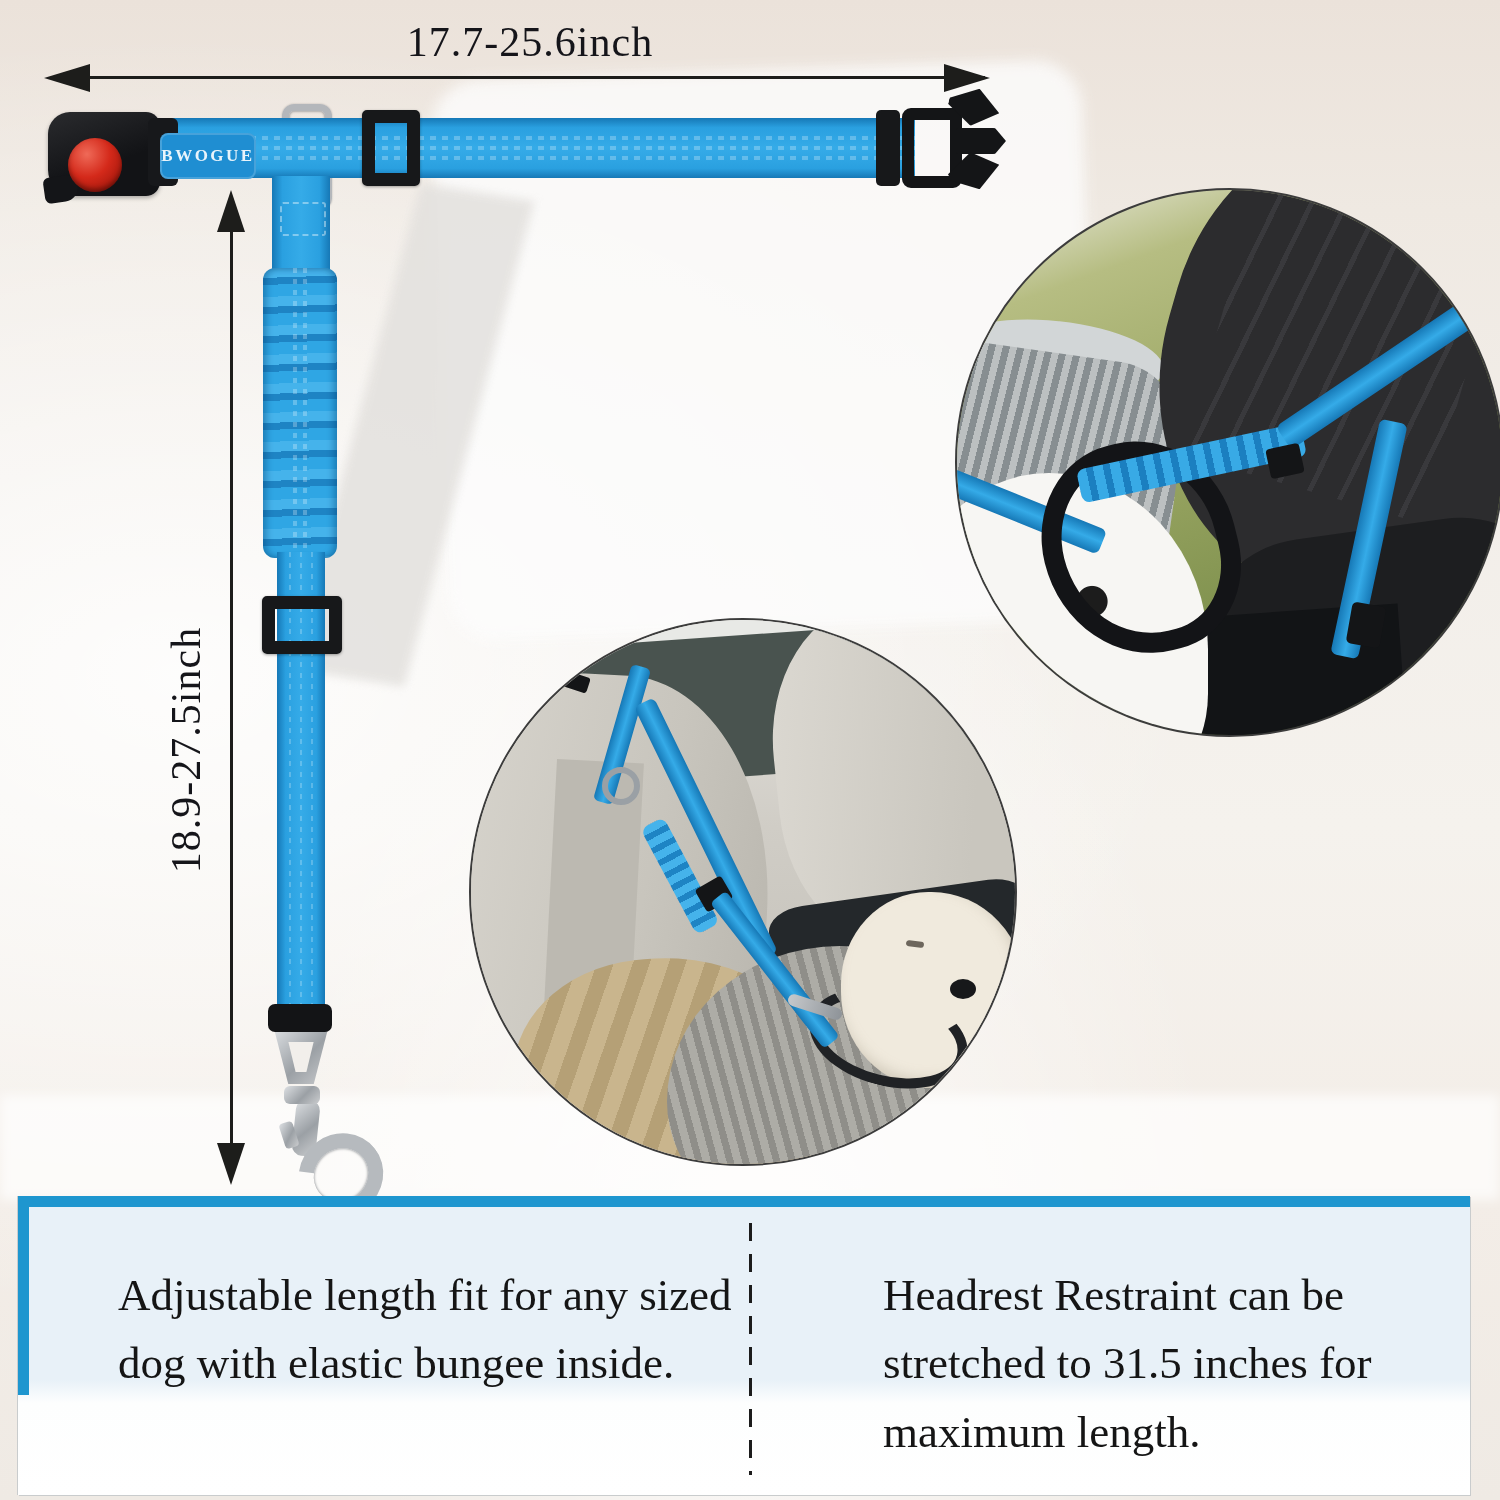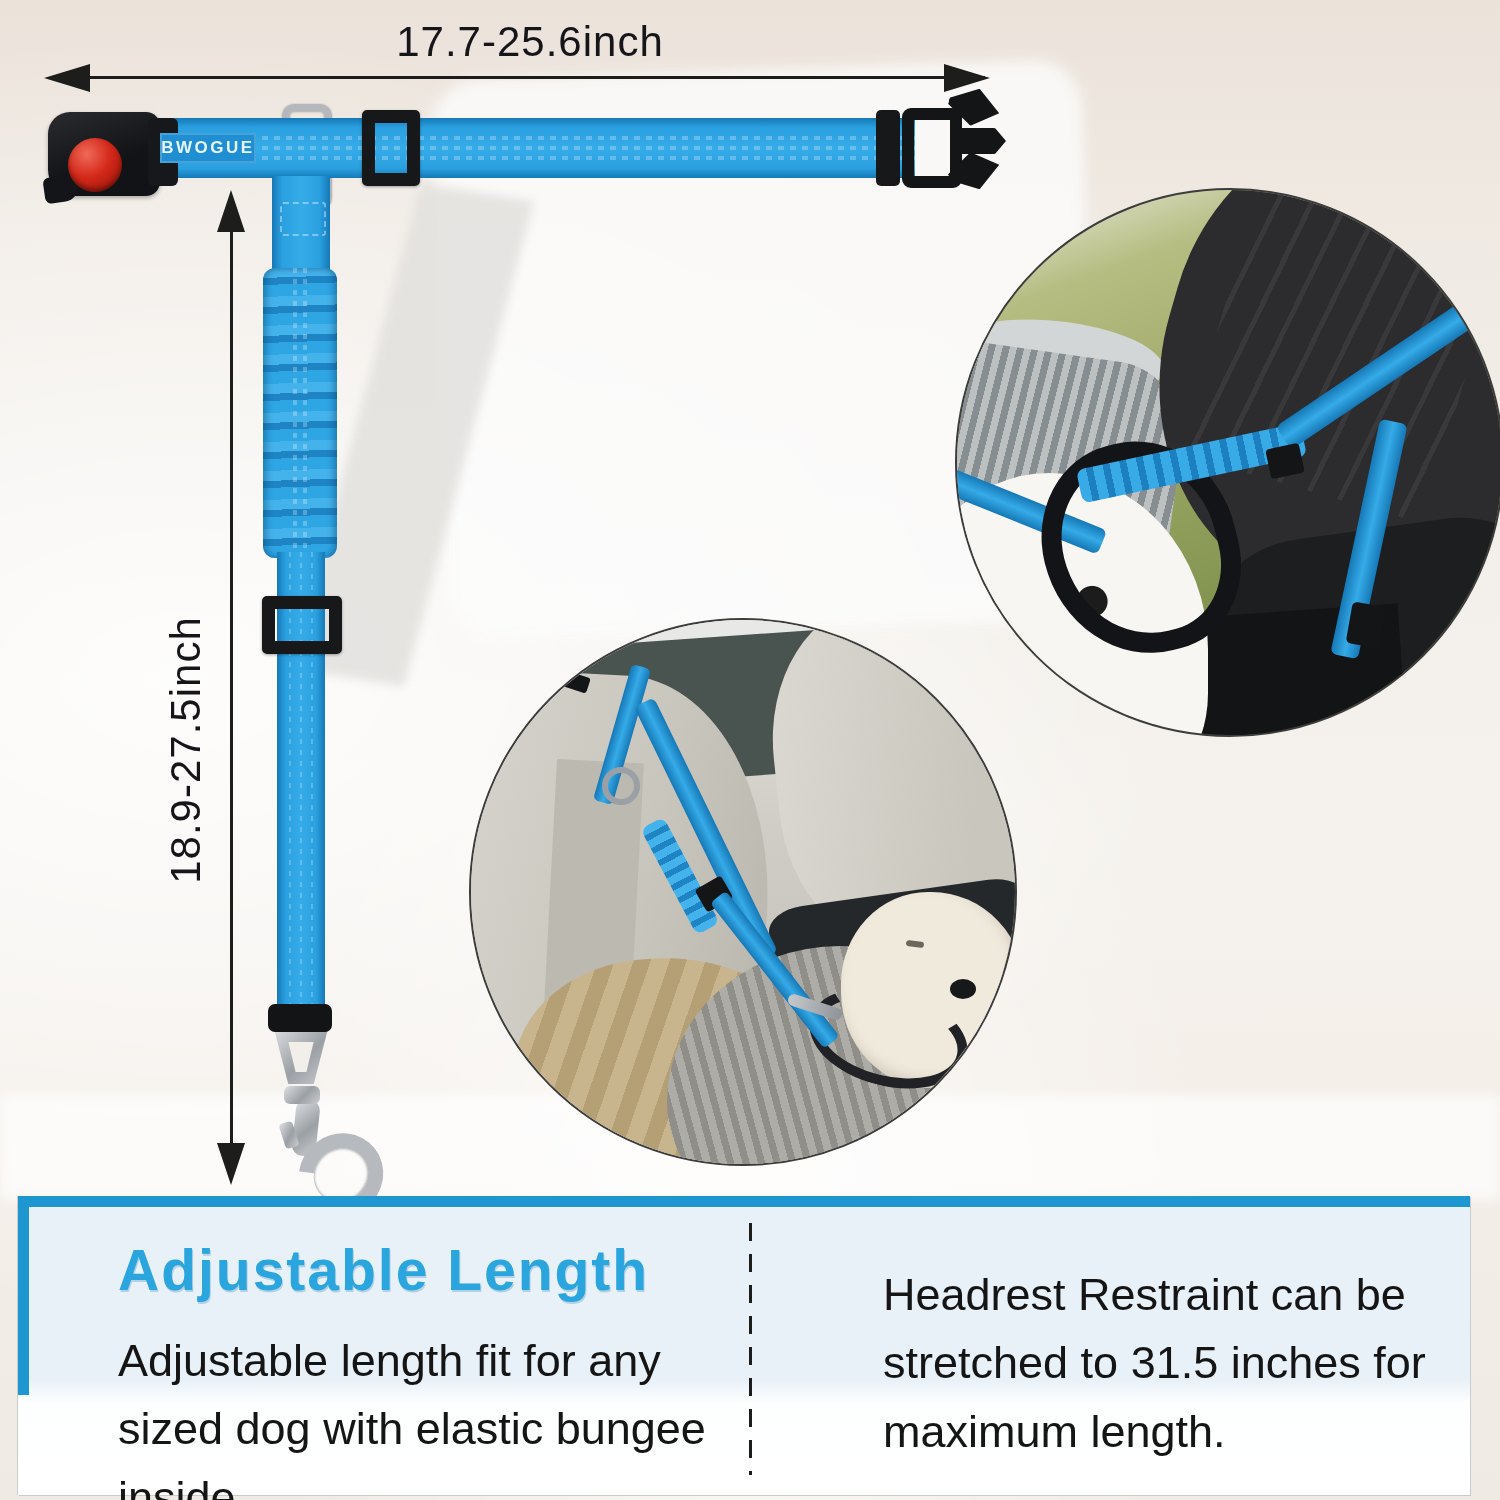--- a/index.html
+++ b/index.html
@@ -1,18 +1,18 @@
 <!DOCTYPE html>
 <html><head>
 <meta charset="utf-8">
 <style>
   html,body{margin:0;padding:0;background:#dcdcdc;}
   #stage{
     position:relative;width:1500px;height:1500px;overflow:hidden;
-    font-family:Liberation Sans, sans-serif;
+    font-family:Liberation Serif, serif;
     background:linear-gradient(180deg,#ebe2da 0%,#efe9e2 14%,#f2eee9 32%,#f5f2ed 55%,#f3ede7 80%,#efeae4 100%);
   }
   .abs{position:absolute;}
   
   .bg-glow{left:0;top:0;width:100%;height:100%;
     background:radial-gradient(ellipse at 12% 45%,rgba(255,255,255,.85) 0%,rgba(255,255,255,0) 55%),
                radial-gradient(ellipse at 50% 88%,rgba(255,255,255,.7) 0%,rgba(255,255,255,0) 45%);}
   .bg-window{left:440px;top:70px;width:650px;height:560px;background:rgba(253,253,252,.8);
     border-radius:48px;transform:rotate(-2deg);filter:blur(7px);}
   .bg-pillar{left:355px;top:185px;width:115px;height:500px;background:#e3e1de;
@@ -32,21 +32,21 @@
   
   .strap-h{left:130px;top:118px;width:785px;height:60px;z-index:5;border-radius:3px;
     background:linear-gradient(180deg,#1678b6 0%,#2aa0e0 16%,#35abe8 50%,#2aa0e0 84%,#1678b6 100%);}
   .strap-h .stitch{position:absolute;left:0;top:0;width:100%;height:100%;
     background:repeating-linear-gradient(90deg,rgba(255,255,255,.45) 0 6px,rgba(255,255,255,0) 6px 12px);
     -webkit-mask:linear-gradient(180deg,transparent 0 30%,#000 30% 36%,transparent 36% 47%,#000 47% 53%,transparent 53% 64%,#000 64% 70%,transparent 70%);
             mask:linear-gradient(180deg,transparent 0 30%,#000 30% 36%,transparent 36% 47%,#000 47% 53%,transparent 53% 64%,#000 64% 70%,transparent 70%);
     opacity:.55;}
   .ring-metal{left:282px;top:104px;width:36px;height:92px;border:7px solid #b4b7bb;border-radius:12px;
     box-shadow:inset 0 0 3px #6f7376,0 0 2px rgba(0,0,0,.25);z-index:4;}
-  .patch{left:160px;top:133px;width:96px;height:30px;z-index:6;background:#1f8ed2;border-radius:0;
+  .patch{left:160px;top:133px;width:96px;height:46px;z-index:6;background:#1f8ed2;border-radius:8px;
     box-shadow:inset 0 0 0 2px rgba(255,255,255,.18);display:flex;align-items:center;justify-content:center;}
   .patch span{font-size:17px;letter-spacing:2.5px;color:#e9f4fb;font-weight:bold;}
   
   .fbuckle-body{left:48px;top:112px;width:112px;height:84px;background:linear-gradient(160deg,#2a2b2e,#121316 60%);
     border-radius:22px 14px 14px 26px;z-index:6;box-shadow:0 2px 4px rgba(0,0,0,.3);}
   .fbuckle-arm{left:148px;top:118px;width:30px;height:68px;background:#17181b;border-radius:6px;z-index:6;}
   .fbuckle-foot{left:44px;top:176px;width:34px;height:26px;background:#141518;border-radius:6px 10px 14px 6px;transform:rotate(-8deg);z-index:6;}
   .red-button{left:68px;top:138px;width:54px;height:54px;border-radius:50%;z-index:7;
     background:radial-gradient(circle at 35% 30%,#ef6a58 0%,#d4291a 45%,#8e0f05 100%);
     box-shadow:inset 0 -3px 5px rgba(0,0,0,.4);}
@@ -259,21 +259,20 @@
     <div class="abs leash-bungee"></div>
     <div class="abs leash-adj"></div>
     <div class="abs leash-low"></div>
     <div class="abs leash-hookchain"></div>
   </div>
 
   <div class="abs panel">
     <div class="abs panel-accent"></div>
     <div class="abs panel-divider"></div>
     <div class="abs col col-left">
-      <h2>Adjustable Length</h2>
       <p>Adjustable length fit for any sized dog with elastic bungee inside.</p>
     </div>
     <div class="abs col col-right">
       <p>Headrest Restraint can be stretched to 31.5 inches for maximum length.</p>
     </div>
   </div>
 
 </div>
 
 </body></html>

